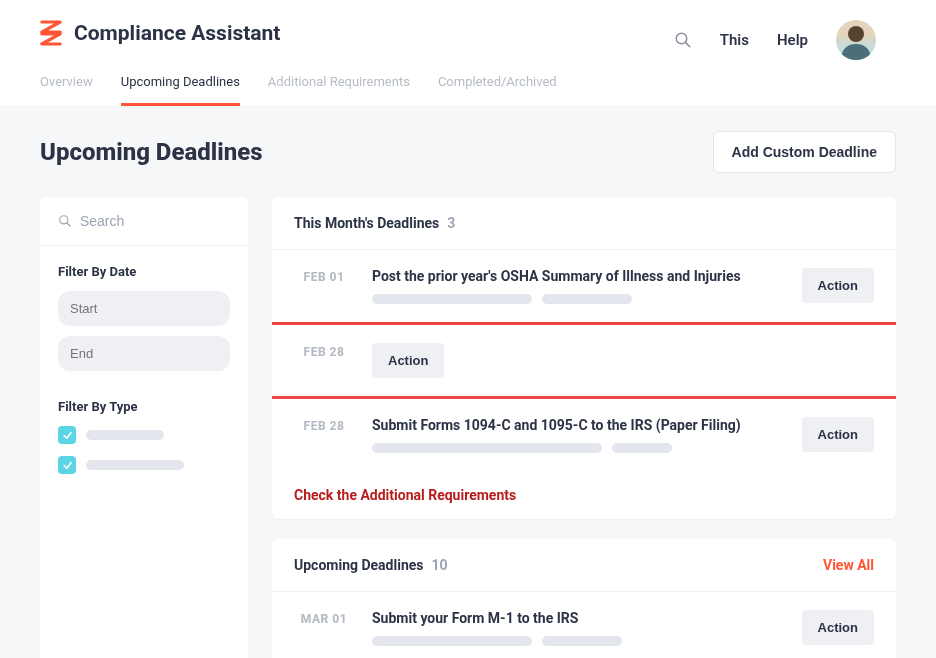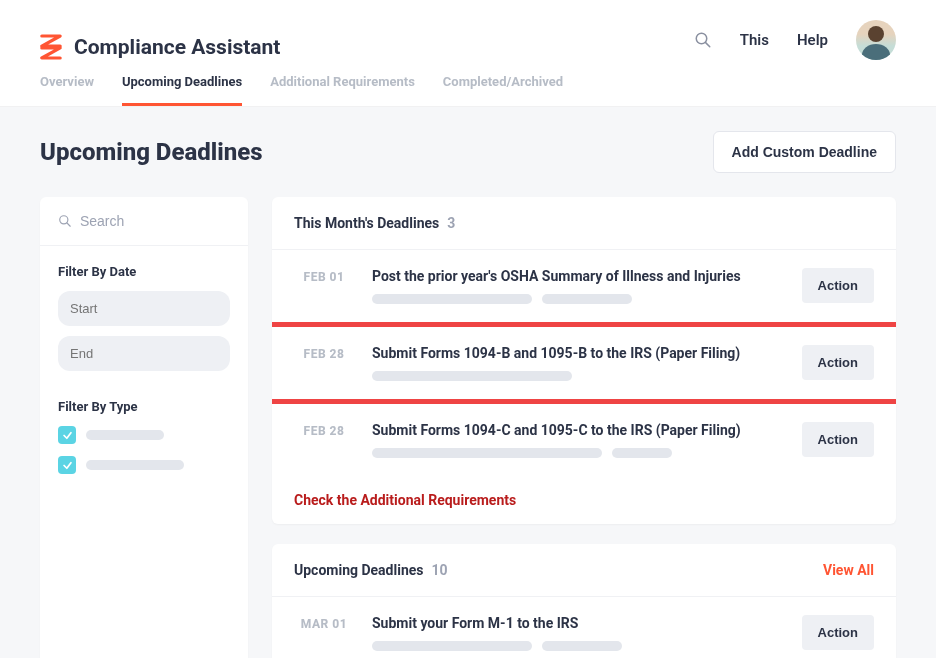--- a/index.html
+++ b/index.html
@@ -6,22 +6,22 @@
   body {
     font-family: -apple-system, BlinkMacSystemFont, "Segoe UI", Roboto, Helvetica, Arial, sans-serif;
     background: #ffffff;
     color: #2c3346;
     width: 936px;
     height: 658px;
     overflow: hidden;
   }
   .topbar {
     display: flex;
-    align-items: flex-end;
-    padding: 20px 40px 0 40px;
+    align-items: flex-start;
+    padding: 20px 60px 0 40px;
     background: #fff;
   }
   .logo-wrap { display: flex; align-items: center; gap: 12px; }
   .logo-svg { width: 22px; height: 26px; color: #ff5533; }
   .app-title { font-size: 21px; font-weight: 700; color: #2c3346; }
   .top-right { margin-left: auto; display: flex; align-items: center; gap: 28px; }
   .top-link { font-size: 15px; font-weight: 600; color: #2c3346; cursor: pointer; }
   .search-icon-top { width: 18px; height: 18px; color: #8a90a0; cursor: pointer; }
   .avatar {
     width: 40px; height: 40px; border-radius: 50%;
@@ -34,21 +34,21 @@
   }
   .avatar::after {
     content:""; position:absolute; bottom:-6px; left:6px; width:28px; height:22px;
     border-radius:50% 50% 0 0; background:#4a6e7a;
   }
   .tabs {
     display: flex; gap: 28px; padding: 14px 40px 0 40px; background:#fff;
     border-bottom: 1px solid #f1f1f2;
   }
   .tab {
-    font-size: 13px; font-weight: 700; color: #b6bcc6; padding-bottom: 14px; cursor: pointer;
+    font-size: 13px; font-weight: 400; color: #b6bcc6; padding-bottom: 14px; cursor: pointer;
   }
   .tab.active { color: #2c3346; border-bottom: 3px solid #ff5533; }
   .page-body { background: #f6f7f9; padding: 24px 40px; height: 560px; overflow: hidden; }
   .page-head { display:flex; align-items:center; margin-bottom: 24px; }
   .page-title { font-size: 24px; font-weight: 800; color: #2c3346; }
   .add-btn {
     margin-left: auto; background: #fff; border: 1px solid #e4e6ec;
     border-radius: 6px; padding: 12px 18px; font-size: 14px; font-weight: 700;
     color: #2c3346; cursor: pointer;
   }
@@ -84,21 +84,21 @@
   .card {
     background:#fff; border-radius:6px; box-shadow: 0 1px 2px rgba(0,0,0,0.04);
   }
   .card-head {
     display:flex; align-items:center; padding:18px 22px; border-bottom:1px solid #f0f1f4;
   }
   .card-title { font-size:14px; font-weight:700; color:#2c3346; }
   .card-count { font-size:14px; font-weight:700; color:#9da3b3; margin-left:8px; }
   .view-all { margin-left:auto; font-size:14px; font-weight:700; color:#ff5533; cursor:pointer; }
   .row {
-    display:flex; align-items:flex-start; padding:18px 22px; border-bottom:5px solid #ef4444;
+    display:flex; align-items:flex-start; padding:18px 22px; border-bottom:3px solid #ef4444;
     gap:18px;
   }
   .row:last-of-type { border-bottom:none; }
   .row-date {
     width:60px; flex-shrink:0; font-size:12px; font-weight:800; color:#b6bcc6;
     letter-spacing:0.5px; text-align:center; padding-top:2px;
   }
   .row-content { flex:1; }
   .row-title { font-size:14px; font-weight:700; color:#2c3346; margin-bottom:10px; }
   .row-skels { display:flex; gap:10px; flex-wrap:wrap; }
@@ -197,26 +197,20 @@
             <div class="row-skels">
               <div class="skel" style="width:160px;"></div>
               <div class="skel" style="width:90px;"></div>
             </div>
           </div>
           <button class="action-btn">Action</button>
         </div>
 
         <div class="row">
           <div class="row-date">FEB 28</div>
-          <div class="row-content">
-            <div class="row-title">Submit Forms 1094-B and 1095-B to the IRS (Paper Filing)</div>
-            <div class="row-skels">
-              <div class="skel" style="width:200px;"></div>
-            </div>
-          </div>
           <button class="action-btn">Action</button>
         </div>
 
         <div class="row">
           <div class="row-date">FEB 28</div>
           <div class="row-content">
             <div class="row-title">Submit Forms 1094-C and 1095-C to the IRS (Paper Filing)</div>
             <div class="row-skels">
               <div class="skel" style="width:230px;"></div>
               <div class="skel" style="width:60px;"></div>

